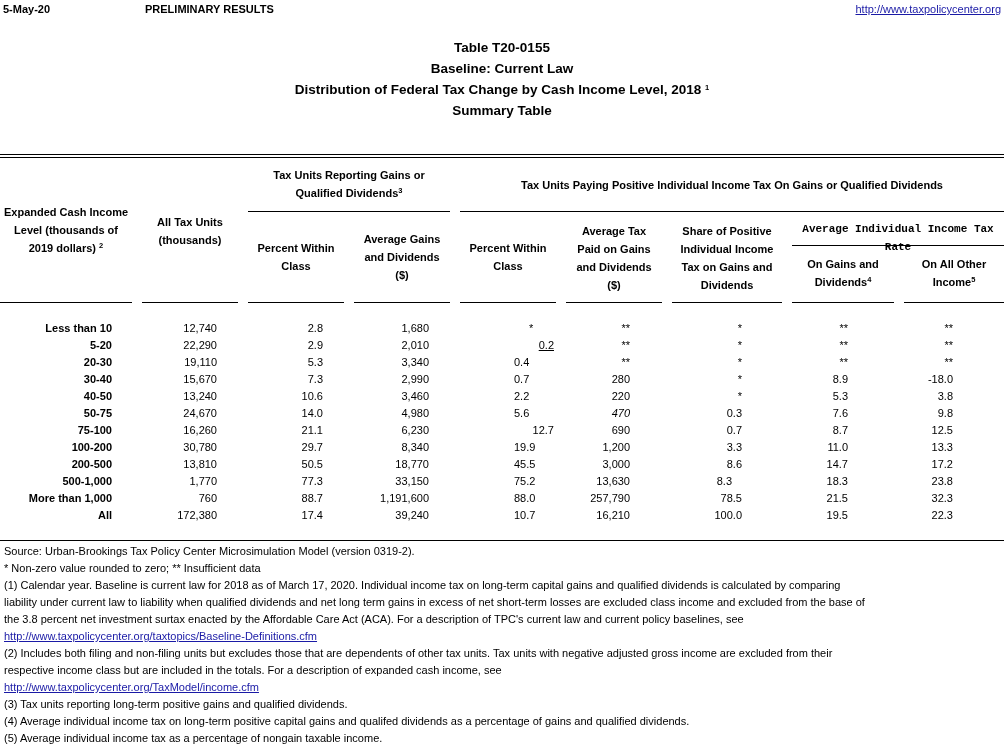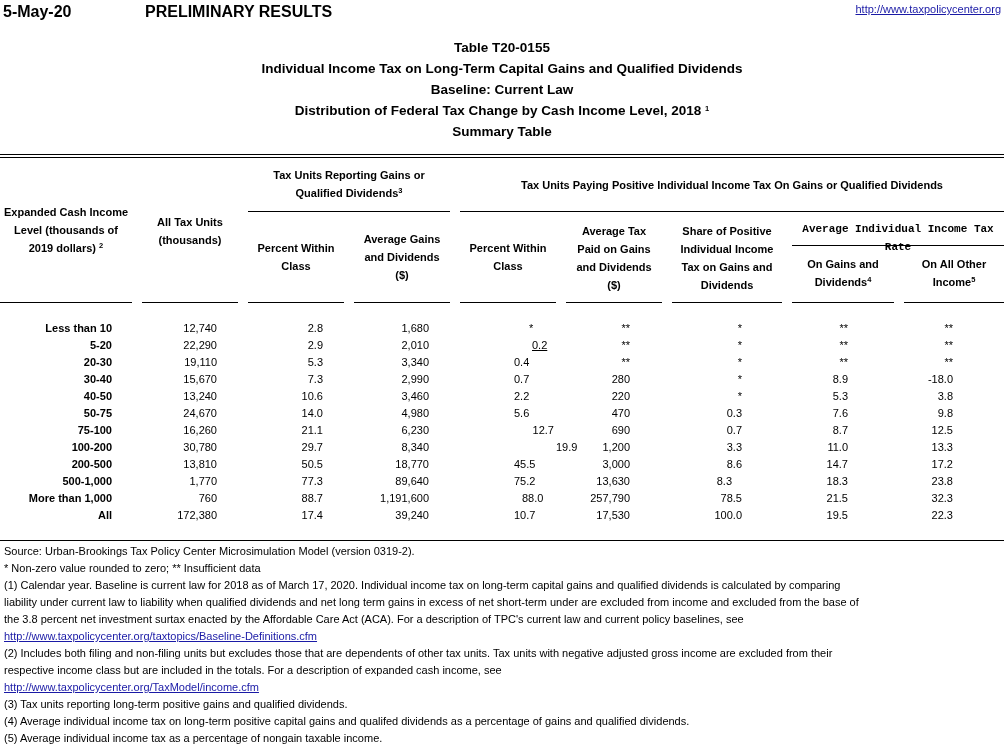--- a/index.html
+++ b/index.html
@@ -1,21 +1,21 @@
 <!DOCTYPE html>
 <html><head>
 <meta charset="utf-8">
 <style>
   html, body { margin: 0; padding: 0; background: #ffffff; }
   body {
     width: 1004px; height: 745px; position: relative; overflow: hidden;
     font-family: "Liberation Sans", "DejaVu Sans", sans-serif; color: #000;
   }
   .abs { position: absolute; }
-  .topbar { top: 3px; font-size: 16px; font-weight: bold; }
+  .topbar { top: 3px; font-size: 11px; font-weight: bold; }
   .date { left: 3px; }
   .prelim { left: 145px; }
   .toplink { right: 3px; top: 3px; font-size: 11px; color: #1a1aa6; text-decoration: underline; font-weight: normal; }
   .titles { left: 0; width: 1004px; top: 37px; text-align: center; font-weight: bold; font-size: 13.5px; }
   .titles div { height: 21px; line-height: 21px; }
   sup { font-size: 7.5px; vertical-align: top; position: relative; top: -2px; }
   .dbl { left: 0; width: 1004px; top: 154px; height: 2px; border-top: 1px solid #000; border-bottom: 1px solid #000; }
   .hdr { font-size: 11px; font-weight: bold; text-align: center; line-height: 18px; }
   .rule { height: 0; border-top: 1px solid #000; }
   .row { left: 0; width: 1004px; height: 17px; font-size: 11px; }
@@ -29,21 +29,20 @@
 </style>
 </head>
 <body>
 
 <div class="abs topbar date">5-May-20</div>
 <div class="abs topbar prelim">PRELIMINARY RESULTS</div>
 <a class="abs toplink">http://www.taxpolicycenter.org</a>
 
 <div class="abs titles">
   <div>Table T20-0155</div>
-  <div>Individual Income Tax on Long-Term Capital Gains and Qualified Dividends</div>
   <div>Baseline: Current Law</div>
   <div><span>Distribution of Federal Tax Change by Cash Income Level, 2018</span> <sup>1</sup></div>
   <div>Summary Table</div>
 </div>
 
 <div class="abs dbl"></div>
 
 <div class="abs hdr" style="left:0;width:132px;top:203px;">
   <div>Expanded Cash Income</div>
   <div>Level (thousands of</div>
@@ -123,21 +122,21 @@
       <div class="cell num" style="right: 374px;">**</div>
       <div class="cell num" style="right: 262px;">*</div>
       <div class="cell num" style="right: 156px;">**</div>
       <div class="cell num" style="right: 51px;">**</div>
     </div>
     <div class="abs row" style="top: 337px;">
       <div class="cell lbl" style="right: 892px;">5-20</div>
       <div class="cell num" style="right: 787px;">22,290</div>
       <div class="cell num" style="right: 681px;">2.9</div>
       <div class="cell num" style="right: 575px;">2,010</div>
-      <div class="cell " style="left: 532px; width: 40px; text-align: left; text-decoration: underline;">0.2</div>
+      <div class="cell " style="left: 514px; width: 40px; text-align: right; text-decoration: underline;">0.2</div>
       <div class="cell num" style="right: 374px;">**</div>
       <div class="cell num" style="right: 262px;">*</div>
       <div class="cell num" style="right: 156px;">**</div>
       <div class="cell num" style="right: 51px;">**</div>
     </div>
     <div class="abs row" style="top: 354px;">
       <div class="cell lbl" style="right: 892px;">20-30</div>
       <div class="cell num" style="right: 787px;">19,110</div>
       <div class="cell num" style="right: 681px;">5.3</div>
       <div class="cell num" style="right: 575px;">3,340</div>
@@ -168,100 +167,100 @@
       <div class="cell num" style="right: 262px;">*</div>
       <div class="cell num" style="right: 156px;">5.3</div>
       <div class="cell num" style="right: 51px;">3.8</div>
     </div>
     <div class="abs row" style="top: 405px;">
       <div class="cell lbl" style="right: 892px;">50-75</div>
       <div class="cell num" style="right: 787px;">24,670</div>
       <div class="cell num" style="right: 681px;">14.0</div>
       <div class="cell num" style="right: 575px;">4,980</div>
       <div class="cell " style="left: 514px; width: 40px; text-align: left;">5.6</div>
-      <div class="cell num" style="right: 374px;">470</div>
+      <div class="cell num" style="right: 374px; font-style: italic;">470</div>
       <div class="cell num" style="right: 262px;">0.3</div>
       <div class="cell num" style="right: 156px;">7.6</div>
       <div class="cell num" style="right: 51px;">9.8</div>
     </div>
     <div class="abs row" style="top: 422px;">
       <div class="cell lbl" style="right: 892px;">75-100</div>
       <div class="cell num" style="right: 787px;">16,260</div>
       <div class="cell num" style="right: 681px;">21.1</div>
       <div class="cell num" style="right: 575px;">6,230</div>
       <div class="cell " style="left: 514px; width: 40px; text-align: right;">12.7</div>
       <div class="cell num" style="right: 374px;">690</div>
       <div class="cell num" style="right: 262px;">0.7</div>
       <div class="cell num" style="right: 156px;">8.7</div>
       <div class="cell num" style="right: 51px;">12.5</div>
     </div>
     <div class="abs row" style="top: 439px;">
       <div class="cell lbl" style="right: 892px;">100-200</div>
       <div class="cell num" style="right: 787px;">30,780</div>
       <div class="cell num" style="right: 681px;">29.7</div>
       <div class="cell num" style="right: 575px;">8,340</div>
-      <div class="cell " style="left: 514px; width: 40px; text-align: left; margin-left: 42px;">19.9</div>
+      <div class="cell " style="left: 514px; width: 40px; text-align: left;">19.9</div>
       <div class="cell num" style="right: 374px;">1,200</div>
       <div class="cell num" style="right: 262px;">3.3</div>
       <div class="cell num" style="right: 156px;">11.0</div>
       <div class="cell num" style="right: 51px;">13.3</div>
     </div>
     <div class="abs row" style="top: 456px;">
       <div class="cell lbl" style="right: 892px;">200-500</div>
       <div class="cell num" style="right: 787px;">13,810</div>
       <div class="cell num" style="right: 681px;">50.5</div>
       <div class="cell num" style="right: 575px;">18,770</div>
       <div class="cell " style="left: 514px; width: 40px; text-align: left;">45.5</div>
       <div class="cell num" style="right: 374px;">3,000</div>
       <div class="cell num" style="right: 262px;">8.6</div>
       <div class="cell num" style="right: 156px;">14.7</div>
       <div class="cell num" style="right: 51px;">17.2</div>
     </div>
     <div class="abs row" style="top: 473px;">
       <div class="cell lbl" style="right: 892px;">500-1,000</div>
       <div class="cell num" style="right: 787px;">1,770</div>
       <div class="cell num" style="right: 681px;">77.3</div>
-      <div class="cell num" style="right: 575px;">89,640</div>
+      <div class="cell num" style="right: 575px;">33,150</div>
       <div class="cell " style="left: 514px; width: 40px; text-align: left;">75.2</div>
       <div class="cell num" style="right: 374px;">13,630</div>
       <div class="cell num" style="right: 272px;">8.3</div>
       <div class="cell num" style="right: 156px;">18.3</div>
       <div class="cell num" style="right: 51px;">23.8</div>
     </div>
     <div class="abs row" style="top: 490px;">
       <div class="cell lbl" style="right: 892px;">More than 1,000</div>
       <div class="cell num" style="right: 787px;">760</div>
       <div class="cell num" style="right: 681px;">88.7</div>
       <div class="cell num" style="right: 575px;">1,191,600</div>
-      <div class="cell " style="left: 514px; width: 40px; text-align: left; margin-left: 8px;">88.0</div>
+      <div class="cell " style="left: 514px; width: 40px; text-align: left;">88.0</div>
       <div class="cell num" style="right: 374px;">257,790</div>
       <div class="cell num" style="right: 262px;">78.5</div>
       <div class="cell num" style="right: 156px;">21.5</div>
       <div class="cell num" style="right: 51px;">32.3</div>
     </div>
     <div class="abs row" style="top: 507px;">
       <div class="cell lbl" style="right: 892px;">All</div>
       <div class="cell num" style="right: 787px;">172,380</div>
       <div class="cell num" style="right: 681px;">17.4</div>
       <div class="cell num" style="right: 575px;">39,240</div>
       <div class="cell " style="left: 514px; width: 40px; text-align: left;">10.7</div>
-      <div class="cell num" style="right: 374px;">17,530</div>
+      <div class="cell num" style="right: 374px;">16,210</div>
       <div class="cell num" style="right: 262px;">100.0</div>
       <div class="cell num" style="right: 156px;">19.5</div>
       <div class="cell num" style="right: 51px;">22.3</div>
     </div>
   </div>
 
 <div class="abs bottomrule"></div>
 
 <div class="abs notes">
   <div>Source: Urban-Brookings Tax Policy Center Microsimulation Model (version 0319-2).</div>
   <div>* Non-zero value rounded to zero; ** Insufficient data</div>
   <div>(1) Calendar year. Baseline is current law for 2018 as of March 17, 2020. Individual income tax on long-term capital gains and qualified dividends is calculated by comparing</div>
-  <div>liability under current law to liability when qualified dividends and net long term gains in excess of net short-term under are excluded from income and excluded from the base of</div>
+  <div>liability under current law to liability when qualified dividends and net long term gains in excess of net short-term losses are excluded class income and excluded from the base of</div>
   <div>the 3.8 percent net investment surtax enacted by the Affordable Care Act (ACA). For a description of TPC's current law and current policy baselines, see</div>
   <div><a>http://www.taxpolicycenter.org/taxtopics/Baseline-Definitions.cfm</a></div>
   <div>(2) Includes both filing and non-filing units but excludes those that are dependents of other tax units. Tax units with negative adjusted gross income are excluded from their</div>
   <div>respective income class but are included in the totals. For a description of expanded cash income, see</div>
   <div><a>http://www.taxpolicycenter.org/TaxModel/income.cfm</a></div>
   <div>(3) Tax units reporting long-term positive gains and qualified dividends.</div>
   <div>(4) Average individual income tax on long-term positive capital gains and qualifed dividends as a percentage of gains and qualified dividends.</div>
   <div>(5) Average individual income tax as a percentage of nongain taxable income.</div>
 </div>
 

